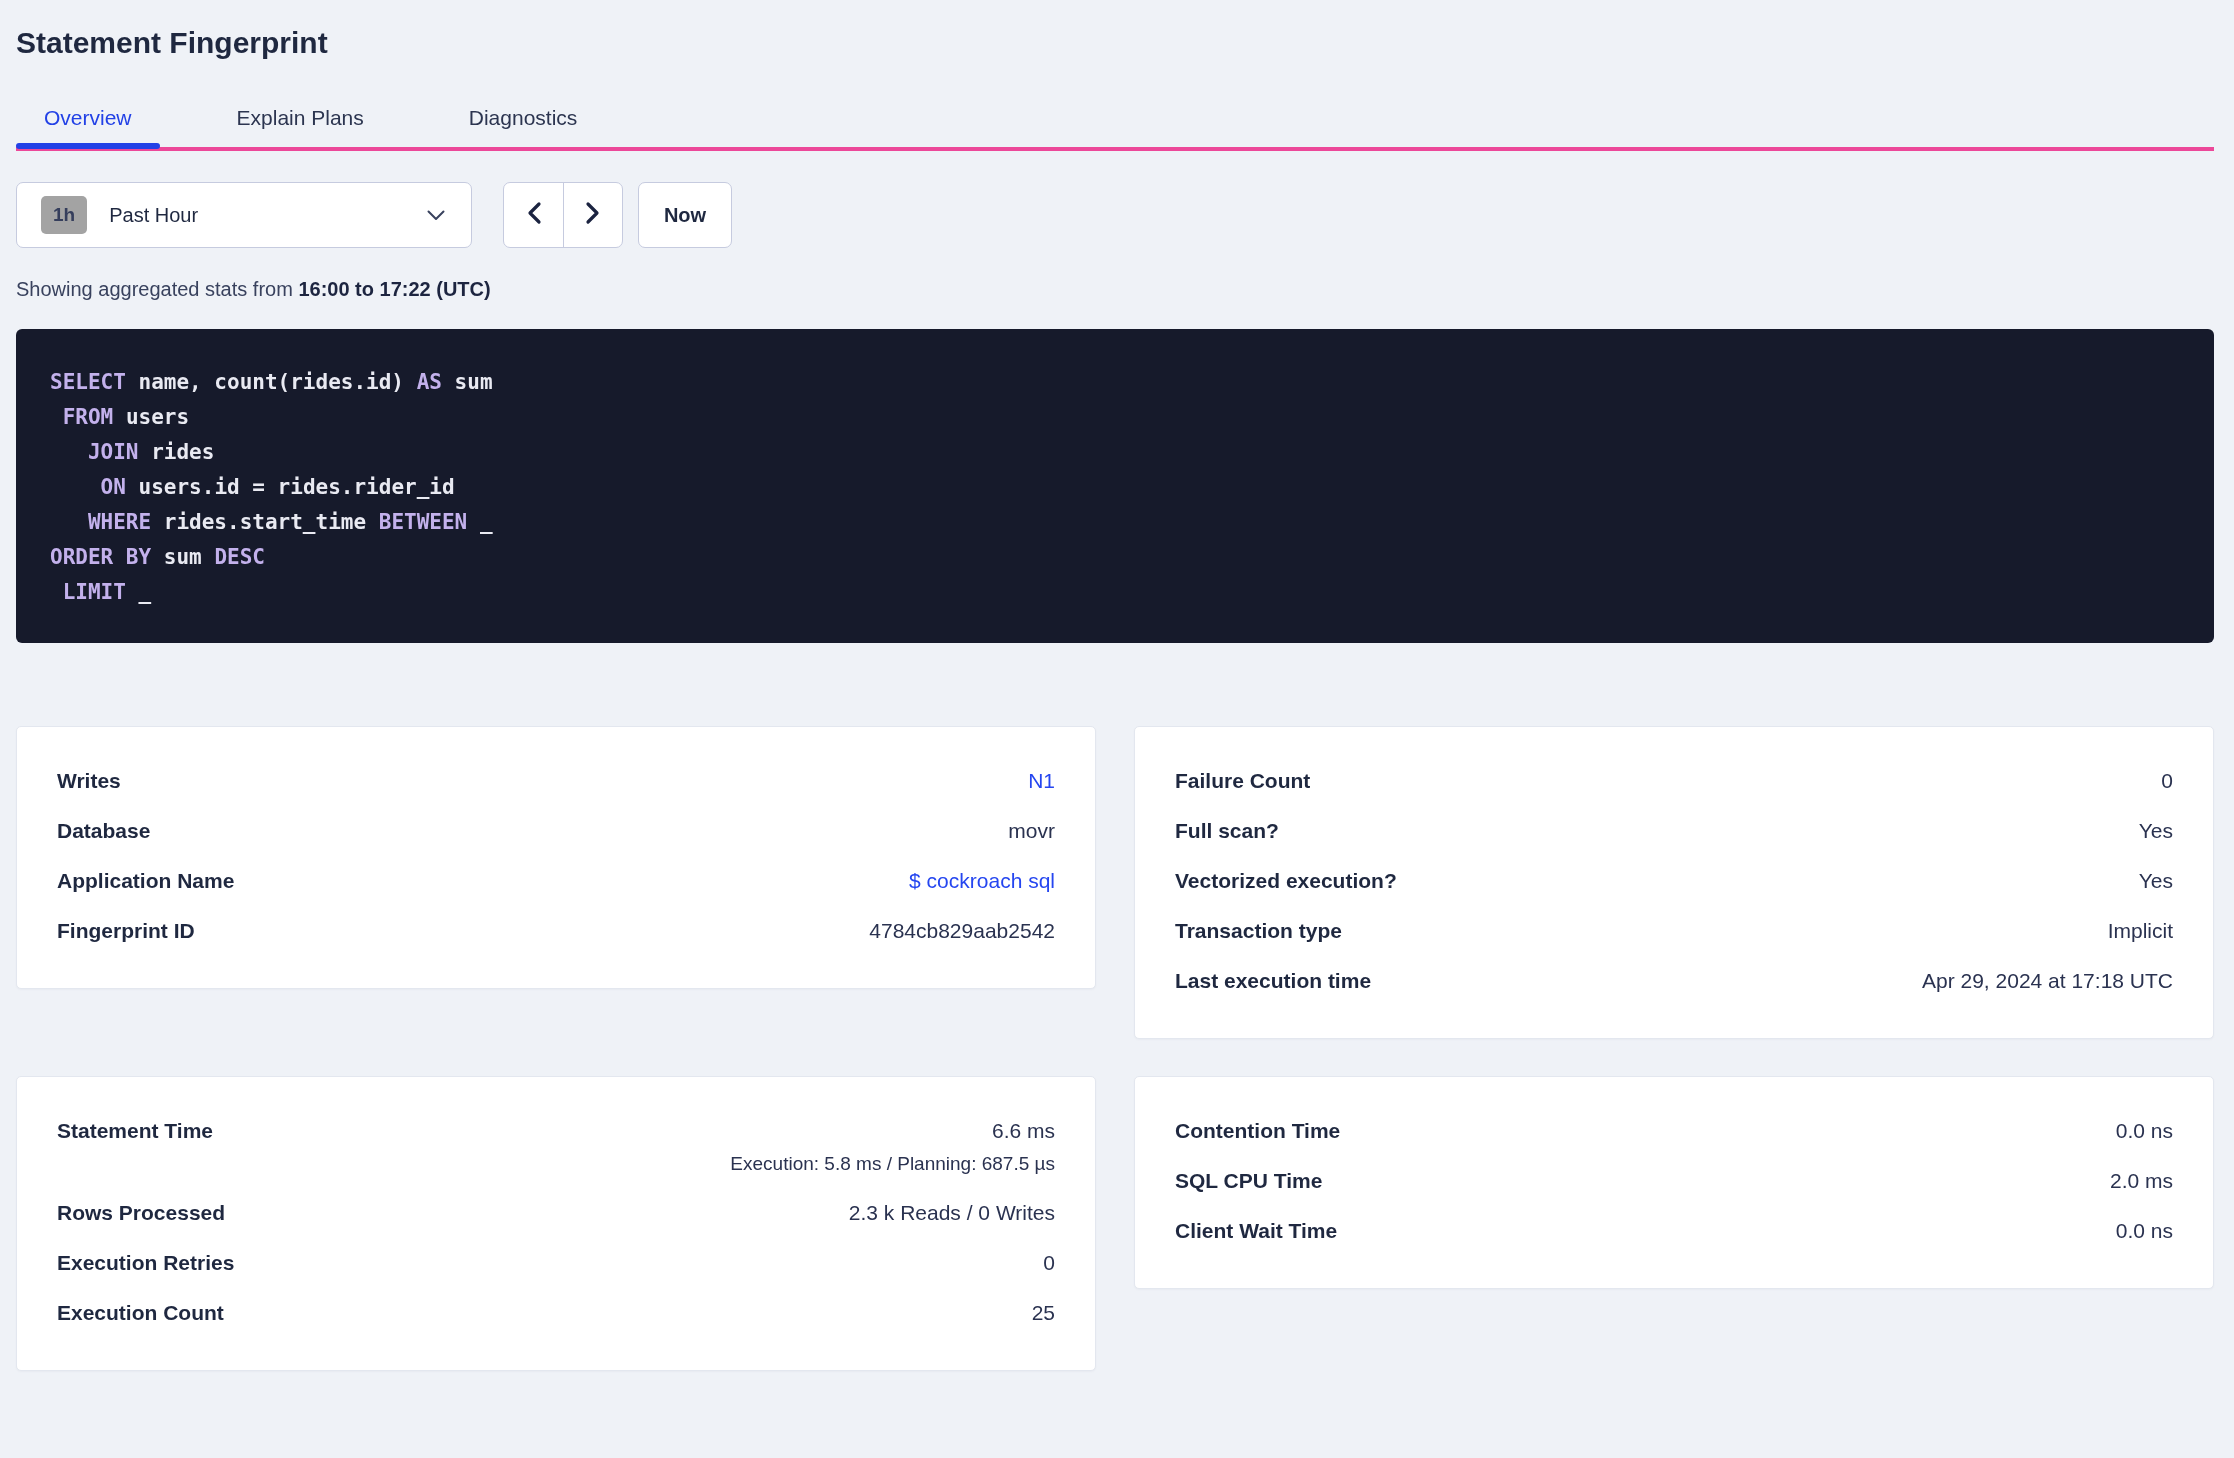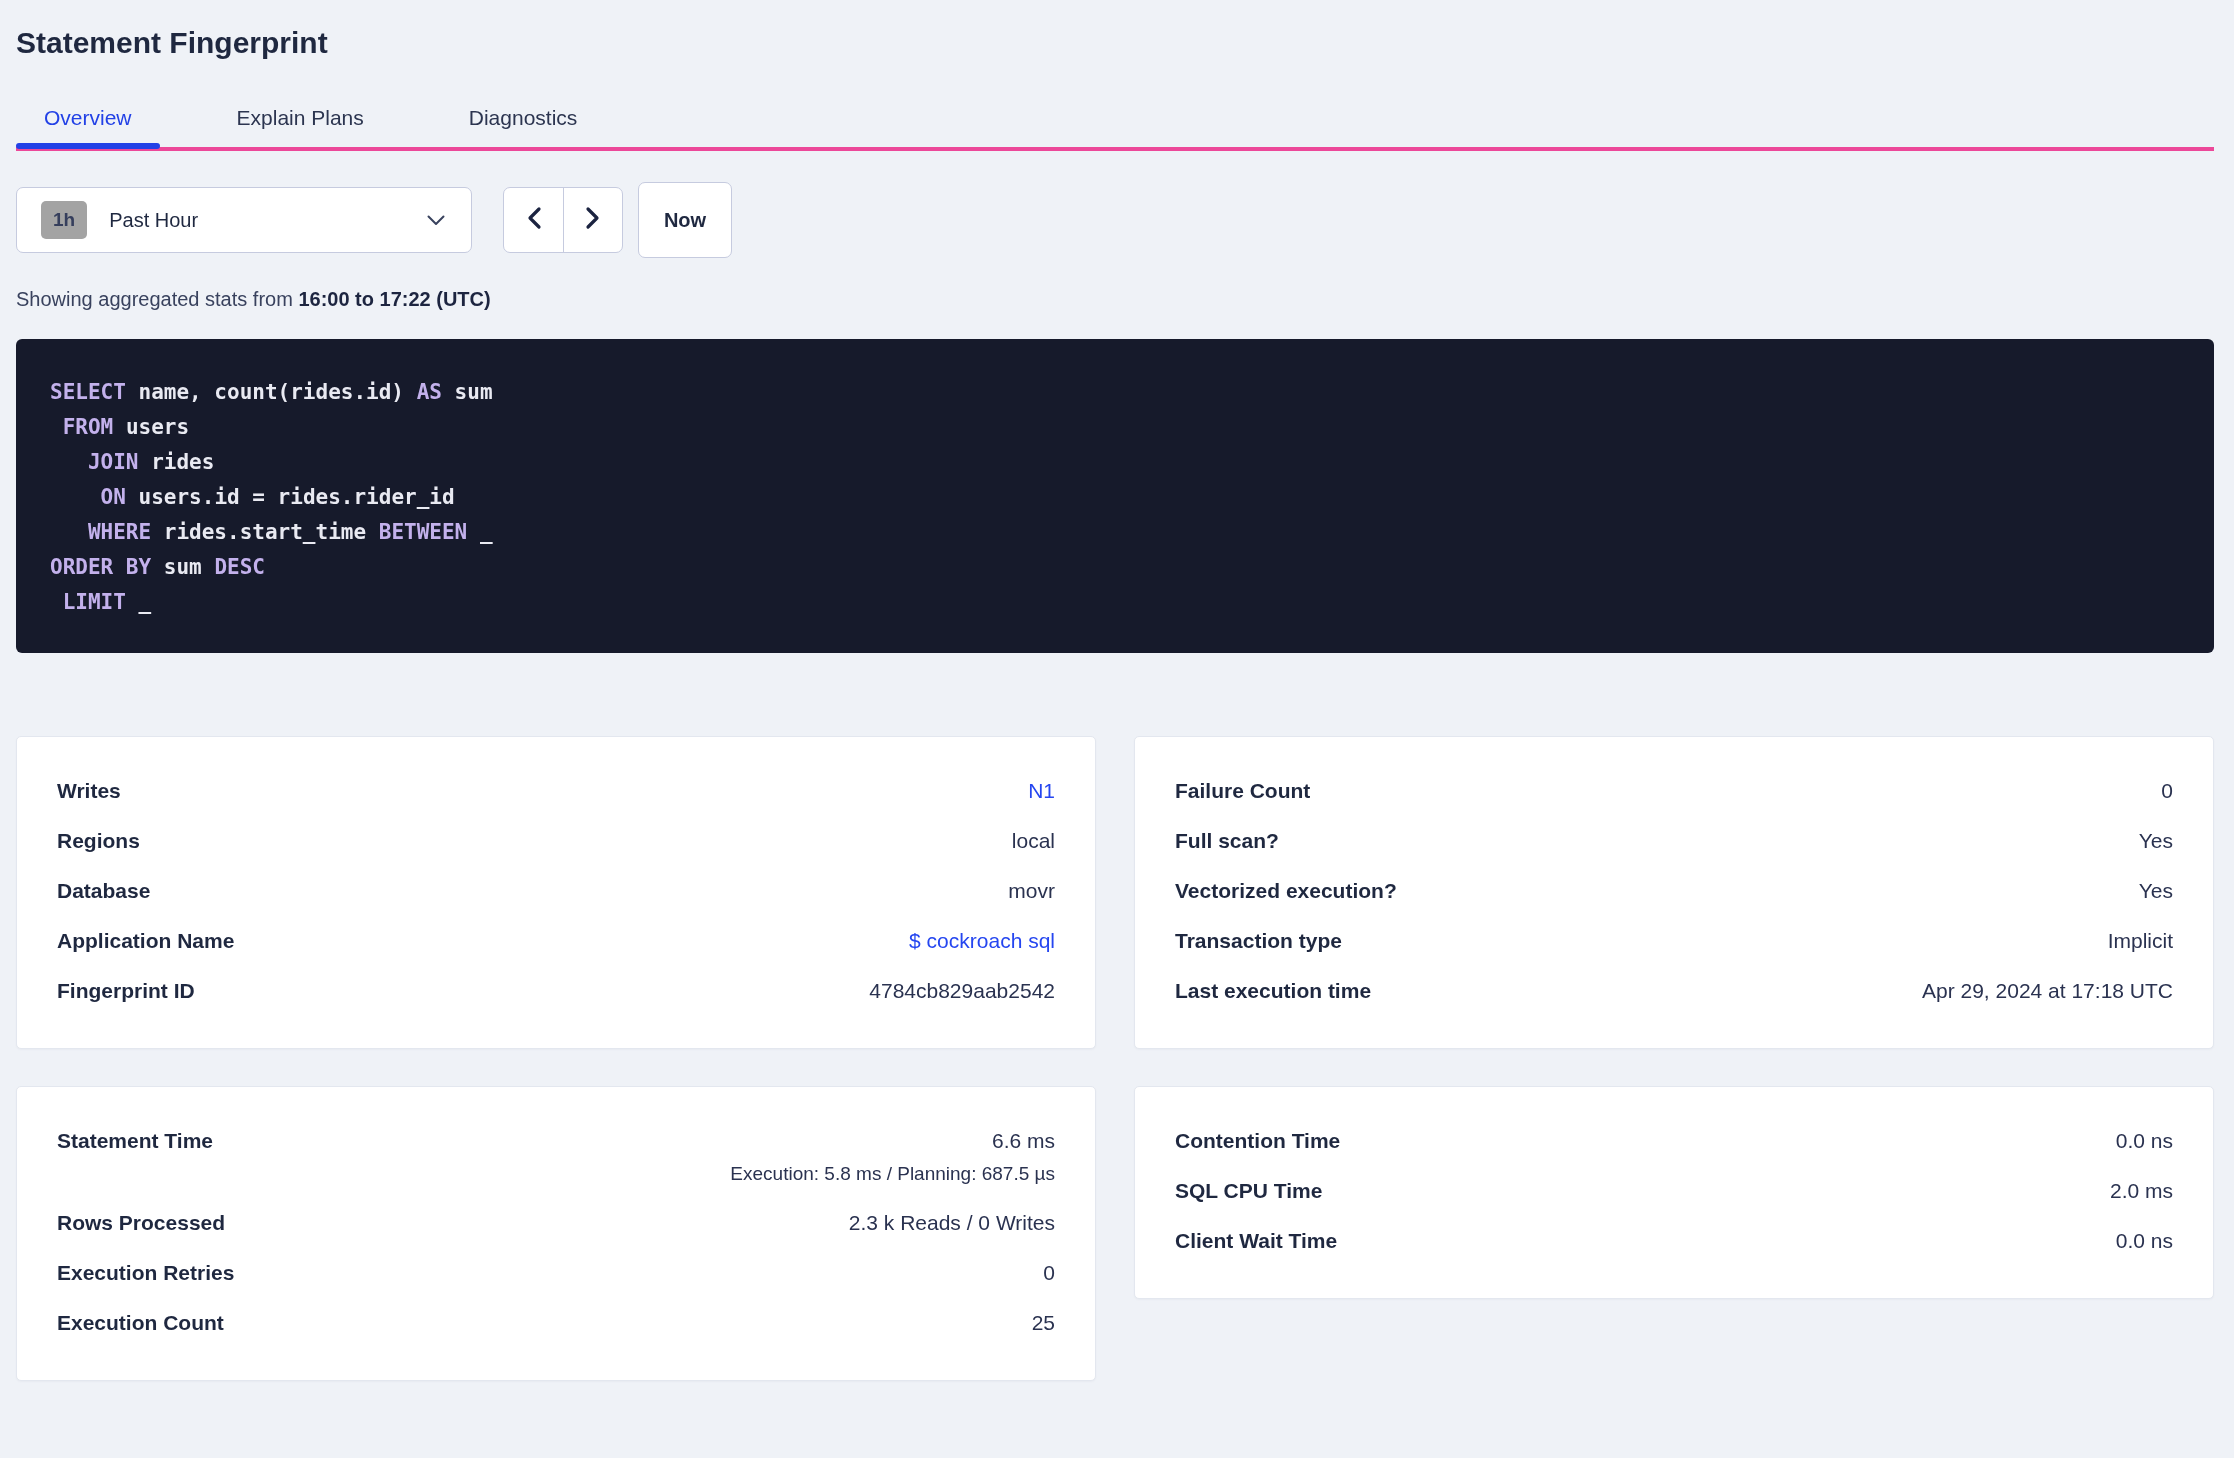--- a/index.html
+++ b/index.html
@@ -47,21 +47,21 @@
   .arrow-group {
     margin-left: 31px; height: 66px; display: flex;
     background: #fff; border: 1px solid #c6cbdf; border-radius: 7px;
   }
   .arrow-btn {
     width: 59px; display: flex; align-items: center; justify-content: center; cursor: pointer;
   }
   .arrow-btn + .arrow-btn { border-left: 1px solid #c6cbdf; }
 
   .now-btn {
-    margin-left: 15px; height: 76px; width: 94px;
+    margin-left: 15px; height: 66px; width: 94px;
     background: #fff; border: 1px solid #c6cbdf; border-radius: 7px;
     font-size: 20px; font-weight: 600; color: #1f2840;
     display: flex; align-items: center; justify-content: center; cursor: pointer;
   }
 
   
   .summary-line { margin-top: 30px; font-size: 20px; color: #39425e; }
   .summary-line .bold { font-weight: 700; color: #1d2540; }
 
   
@@ -154,26 +154,20 @@
 
   <div class="cards-grid">
     <div class="card">
         <div class="info-row">
           <span class="info-label">Writes</span>
           <span class="info-value-wrap">
             <span class="info-value link">N1</span>
           </span>
         </div>
         <div class="info-row">
-          <span class="info-label">Regions</span>
-          <span class="info-value-wrap">
-            <span class="info-value">local</span>
-          </span>
-        </div>
-        <div class="info-row">
           <span class="info-label">Database</span>
           <span class="info-value-wrap">
             <span class="info-value">movr</span>
           </span>
         </div>
         <div class="info-row">
           <span class="info-label">Application Name</span>
           <span class="info-value-wrap">
             <span class="info-value link">$ cockroach sql</span>
           </span>

